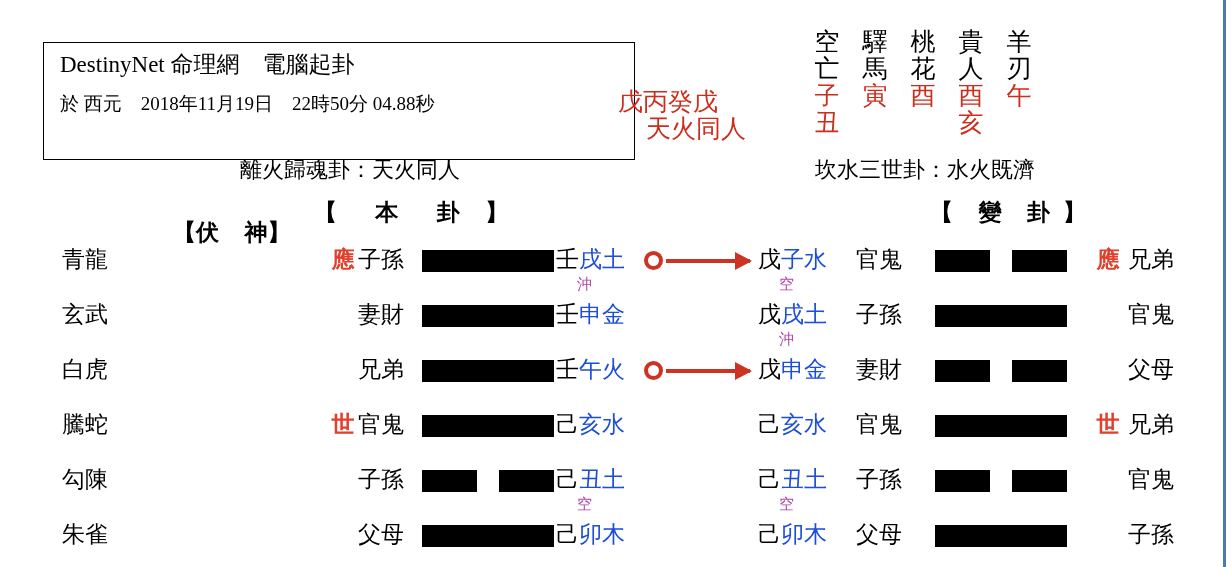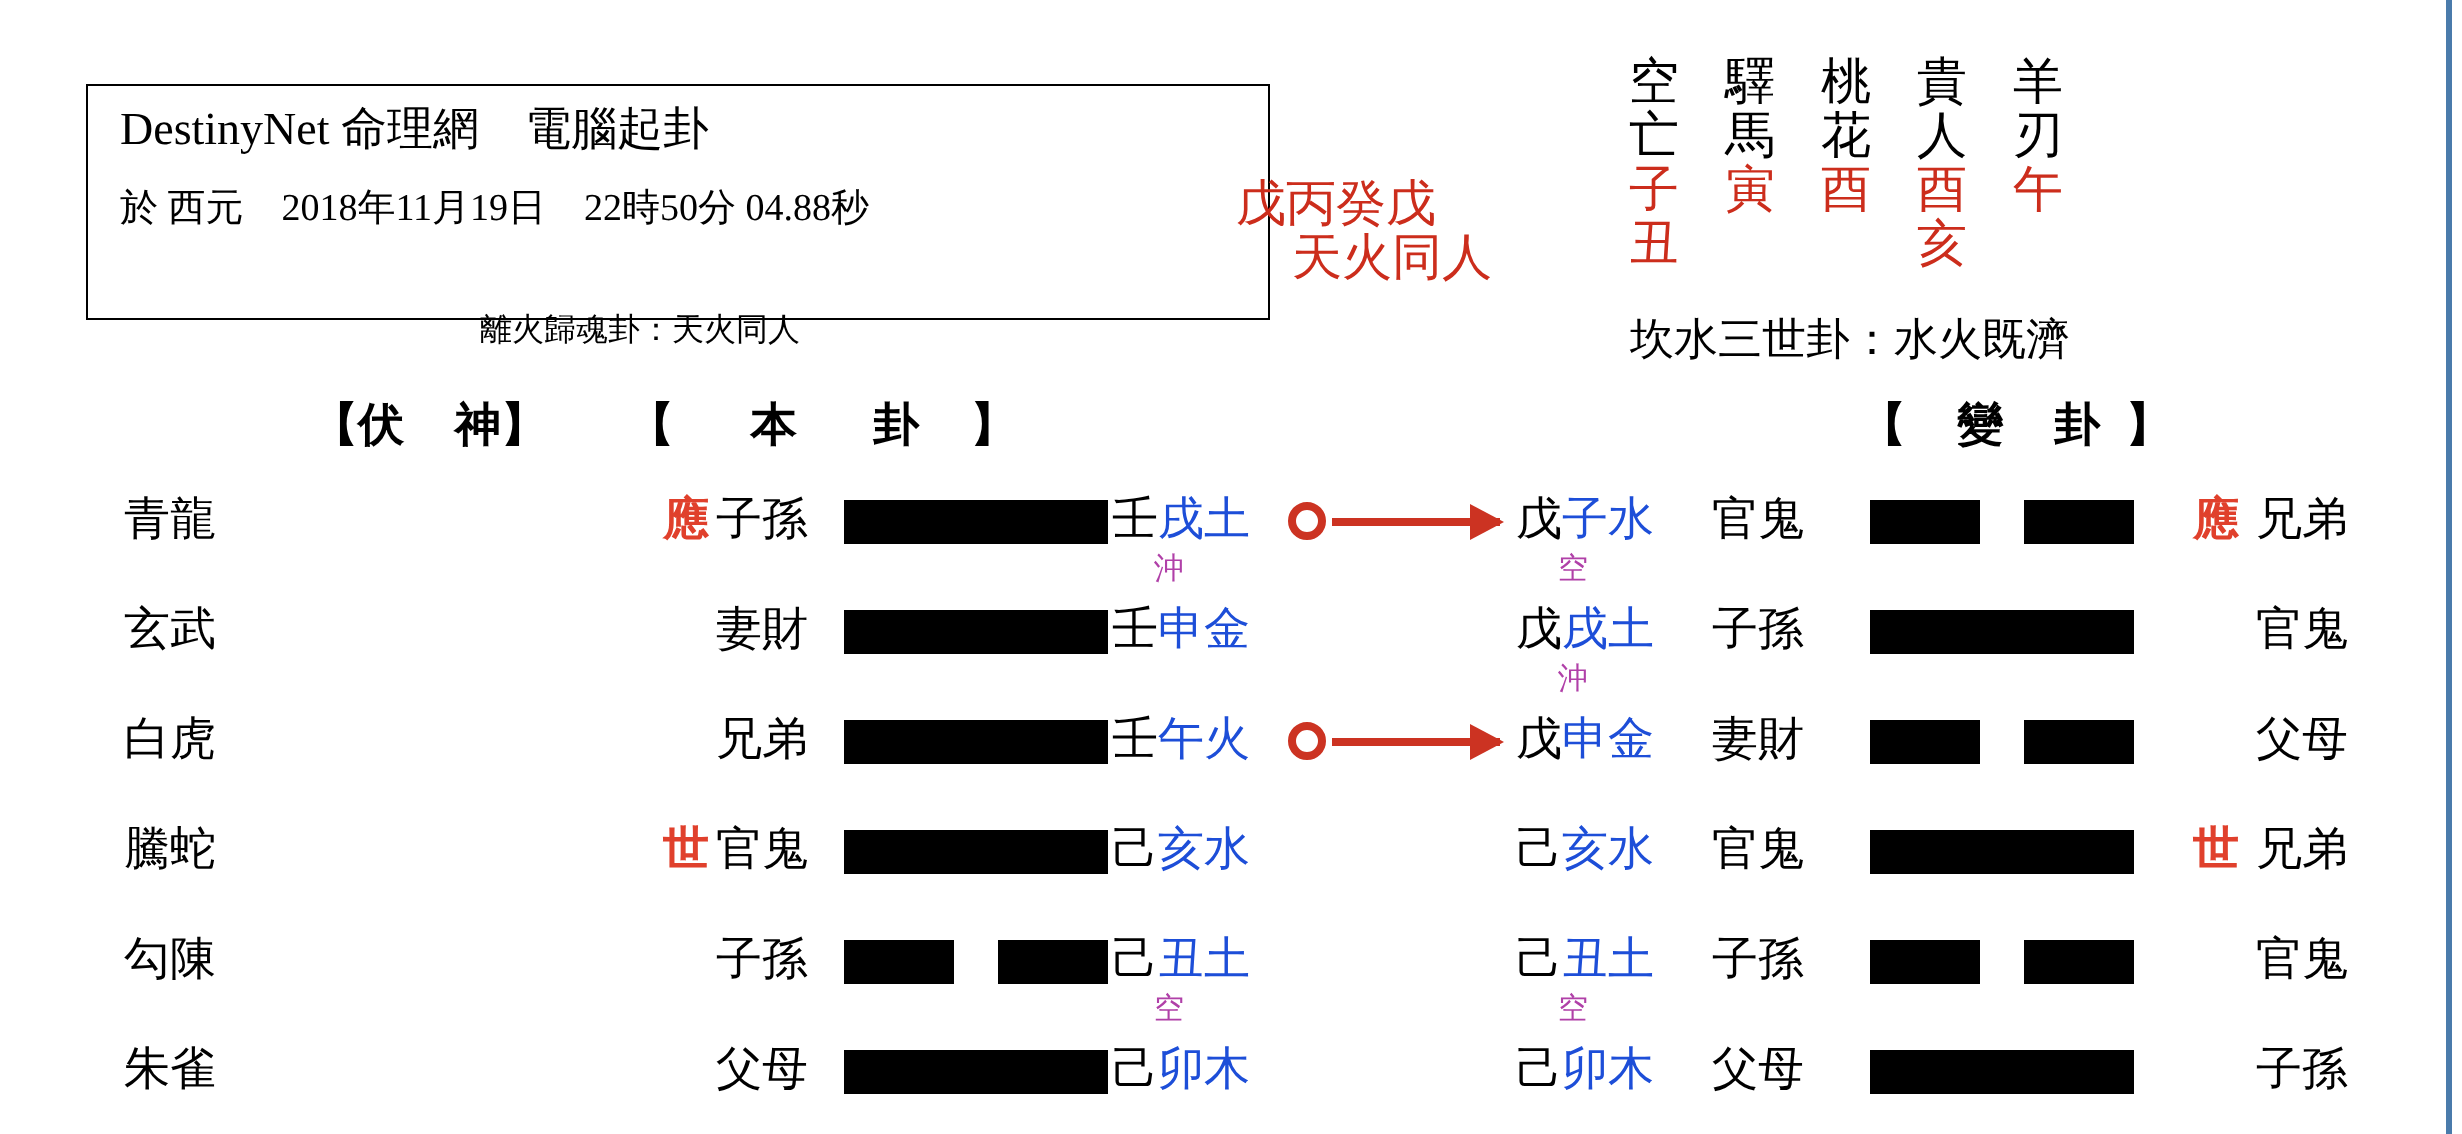--- a/index.html
+++ b/index.html
@@ -64,34 +64,34 @@
   .ss-col {
     width: 30px; text-align: center;
     font-size: 25px; line-height: 27px;
   }
   .ss-name { color: #000; }
   .ss-val  { color: #cc2d1c; }
 
   
   .gua-name-left {
     position: absolute; left: 240px; top: 155px;
-    font-size: 16px; white-space: pre;
+    font-size: 22px; white-space: pre;
   }
   .gua-name-right {
     position: absolute; left: 815px; top: 155px;
     font-size: 22px; white-space: pre;
   }
 
   
   .sec-hdr {
     position: absolute; top: 197px;
     font-size: 23px; font-weight: 700; white-space: pre;
   }
   .sec-beast { left: 40px; }
-  .sec-fushen { left: 156px; }
+  .sec-fushen { left: 173px; margin-top: 20px; }
   .sec-bengua { left: 314px; }
   .sec-biangua { left: 930px; }
 
   
   .row {
     position: absolute;
     left: 0; width: 1223px; height: 56px;
   }
   .cell { position: absolute; font-size: 23px; white-space: pre; }
 

